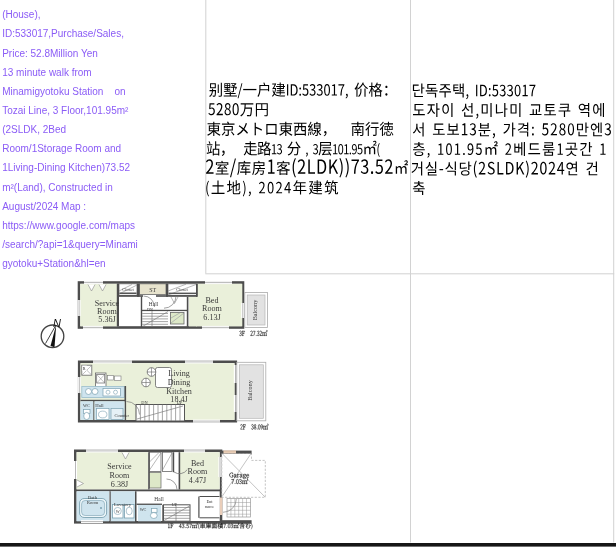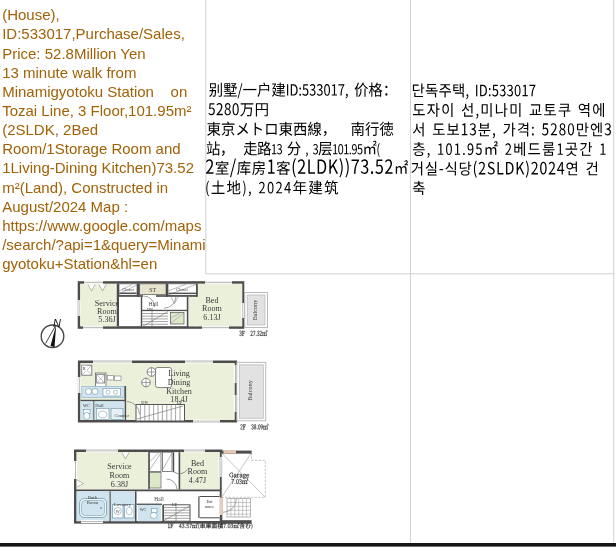--- a/index.html
+++ b/index.html
@@ -1,15 +1,15 @@
 <!DOCTYPE html>
 <html><head><meta charset="utf-8"><style>
 html,body{margin:0;padding:0;background:#fff;}
 #page{position:relative;width:616px;height:547px;overflow:hidden;font-family:"Liberation Sans",sans-serif;}
-#eng{position:absolute;left:2.2px;top:5.2px;font-size:15px;line-height:19.15px;color:#a16207;white-space:pre;}
+#eng{position:absolute;left:2.2px;top:5.2px;font-size:10px;line-height:19.15px;color:#8b5cf6;white-space:pre;}
 #ov{position:absolute;left:0;top:0;}
 </style></head><body>
 <div id="page">
 <div id="eng">(House),
 ID:533017,Purchase/Sales,
 Price: 52.8Million Yen
 13 minute walk from
 Minamigyotoku Station    on
 Tozai Line, 3 Floor,101.95m²
 (2SLDK, 2Bed

